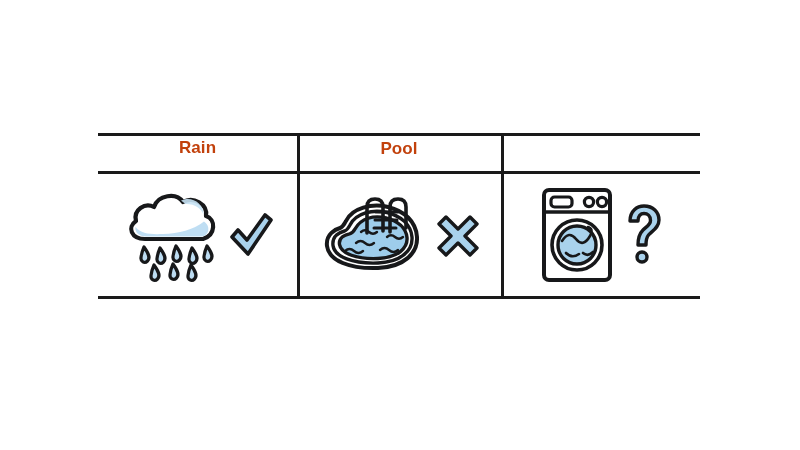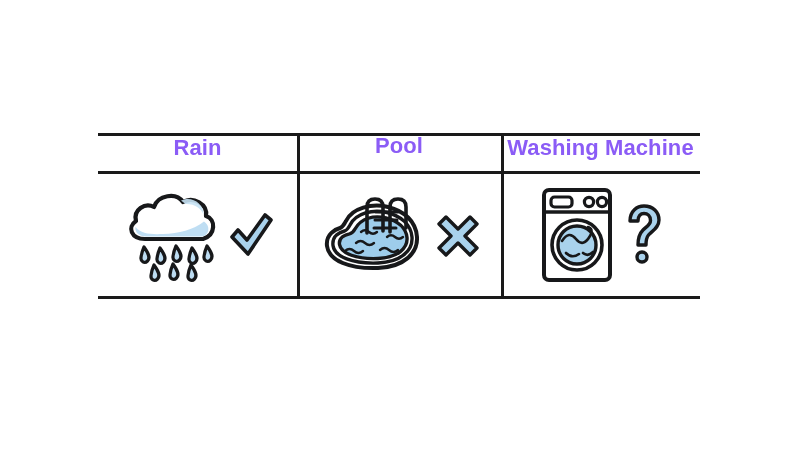--- a/index.html
+++ b/index.html
@@ -61,23 +61,23 @@
     top: 3px;
     width: 602px;
     height: 35px;
     display: flex;
   }
   .header-cell {
     height: 23px;
     display: flex;
     align-items: center;
     justify-content: center;
-    font-size: 22px;
+    font-size: 17px;
     font-weight: 600;
-    color: #8b5cf6;
+    color: #c2410c;
     letter-spacing: 0.1px;
     white-space: nowrap;
   }
   .header-cell.c1 { width: 199px; }
   .header-cell.c2 { width: 204px; align-items: flex-end; }
   .header-cell.c3 { width: 199px; }
 
   
   .body-row {
     position: absolute;
@@ -116,23 +116,20 @@
 
     <div class="vrule v1"></div>
     <div class="vrule v2"></div>
 
     <div class="header-row">
       <div class="header-cell c1">
         <span>Rain</span>
       </div>
       <div class="header-cell c2">
         <span>Pool</span>
-      </div>
-      <div class="header-cell c3">
-        <span>Washing Machine</span>
       </div>
     </div>
 
     <div class="body-row">
 
       <div class="body-cell c1">
 
         <div class="icon-slot">
           <svg width="100" height="96" viewBox="0 0 100 96" aria-hidden="true">
 

